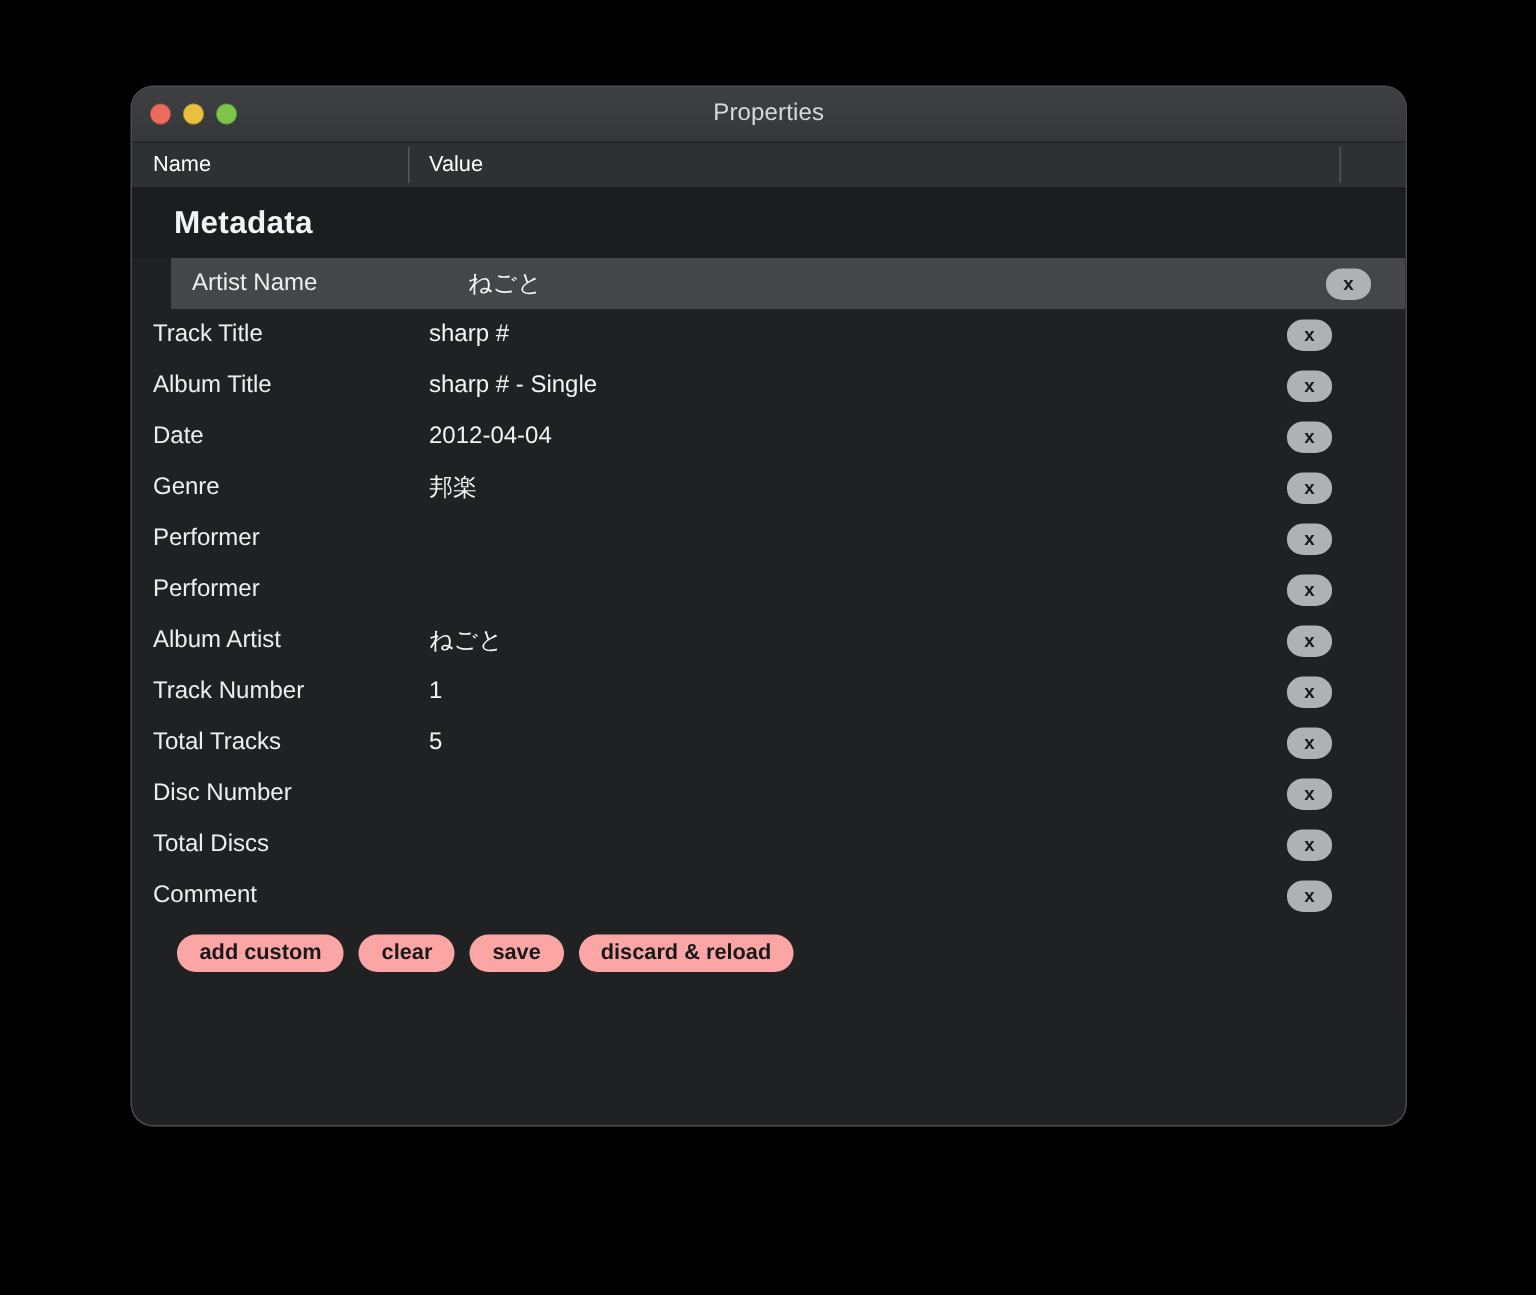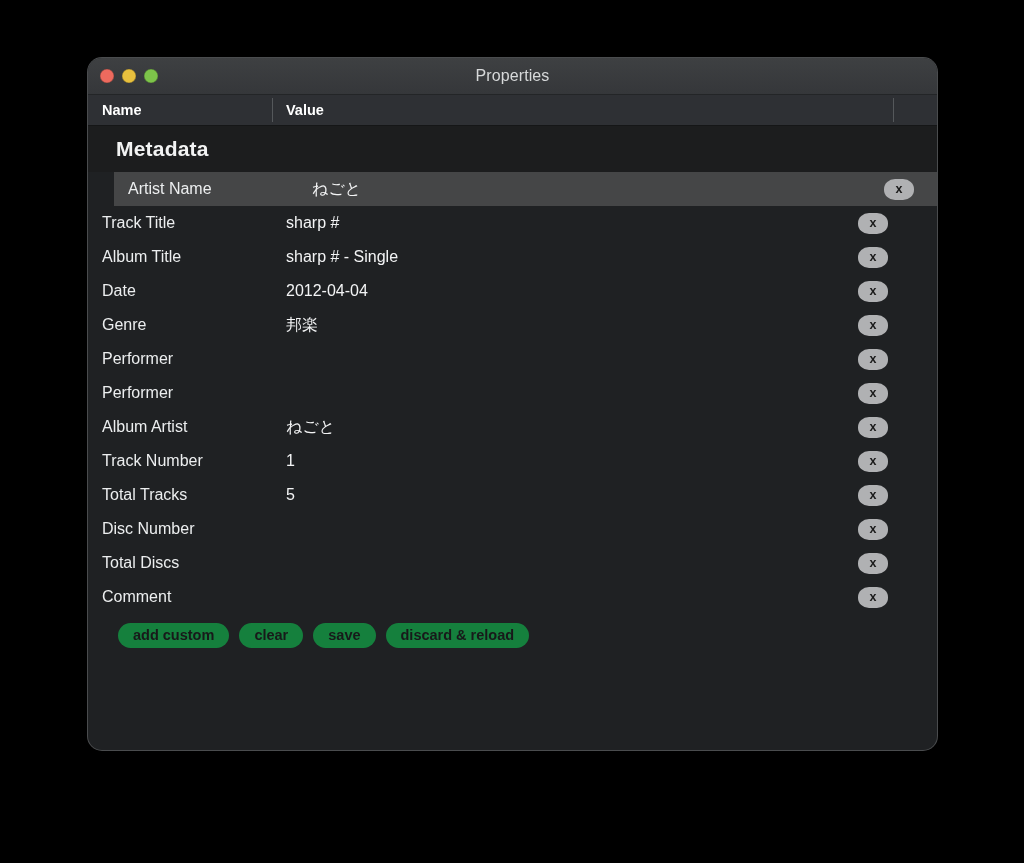--- a/index.html
+++ b/index.html
@@ -57,21 +57,21 @@
   }
 
   
   .col-header {
     position: relative;
     height: 31px;
     background: #2e3034;
     border-bottom: 1px solid #151617;
     color: #ffffff;
     font-size: 14.5px;
-    font-weight: bold;
+    font-weight: normal;
   }
   .col-header .ch-cell {
     position: absolute;
     top: 0; bottom: 0;
     display: flex; align-items: center;
   }
   .ch-name  { left: 14px; }
   .ch-value { left: 198px; }
   .col-sep {
     position: absolute;
@@ -145,21 +145,21 @@
   
   .actions {
     height: 42px;
     display: flex;
     align-items: center;
     gap: 10px;
     padding-left: 30px;
     background: #1f2123;
   }
   .pill {
-    background: #15803d;
+    background: #fca5a5;
     color: #18191a;
     border: none;
     border-radius: 13px;
     height: 25px;
     padding: 0 15px;
     font-size: 14.5px;
     font-weight: bold;
     font-family: "Liberation Sans", sans-serif;
     cursor: pointer;
     white-space: nowrap;

